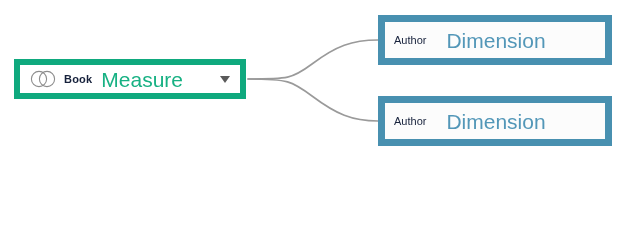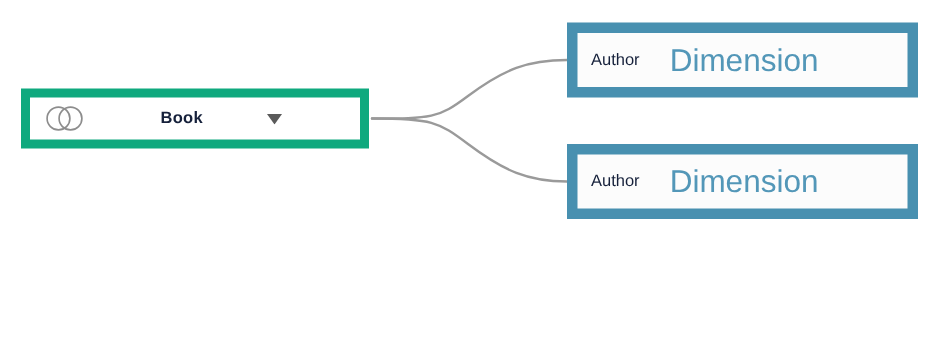--- a/index.html
+++ b/index.html
@@ -34,21 +34,20 @@
     left: 14px;
     top: 59px;
     width: 232px;
     height: 40px;
     box-sizing: border-box;
     border: 6px solid #0FA97E;
     background: #ffffff;
     display: flex;
     align-items: center;
     padding: 0 6px 0 8px;
-    gap: 43px;
   }
   .venn-icon {
     flex: 0 0 auto;
     width: 30px;
     height: 18px;
     display: block;
   }
   .root-entity {
     flex: 0 0 auto;
     font-size: 11px;
@@ -115,20 +114,21 @@
     <path d="M 248 79 C 288 79, 292 79, 312 64 C 336 46, 352 40, 378 40" fill="none" stroke="#9a9a9a" stroke-width="1.6" stroke-linecap="round"></path>
     <path d="M 248 79 C 288 79, 292 81, 312 96 C 336 114, 352 121, 378 121" fill="none" stroke="#9a9a9a" stroke-width="1.6" stroke-linecap="round"></path>
   </svg>
 
   <div class="node-root" id="node-root">
     <svg class="venn-icon" viewBox="0 0 30 18">
       <circle cx="11" cy="9" r="7.6" fill="none" stroke="#8d8d8d" stroke-width="1.1"></circle>
       <circle cx="19" cy="9" r="7.6" fill="none" stroke="#8d8d8d" stroke-width="1.1"></circle>
     </svg>
     <span class="root-entity">Book</span>
+    <span class="root-role">Measure</span>
     <svg class="caret" viewBox="0 0 10 7">
       <polygon points="0,0 10,0 5,7" fill="#5a5a5a"></polygon>
     </svg>
   </div>
 
   <div class="node-dim" id="node-author">
     <span class="dim-entity">Author</span>
     <span class="dim-role">Dimension</span>
   </div>
 

